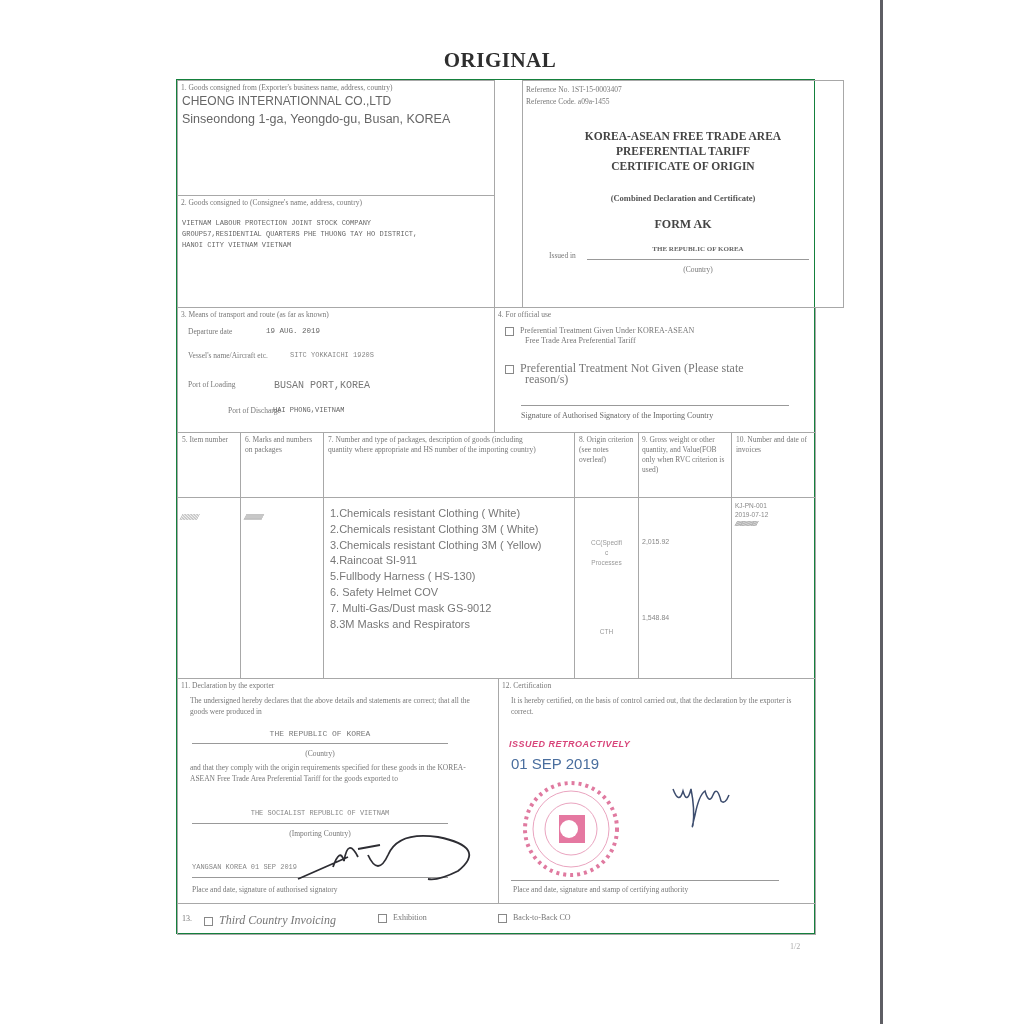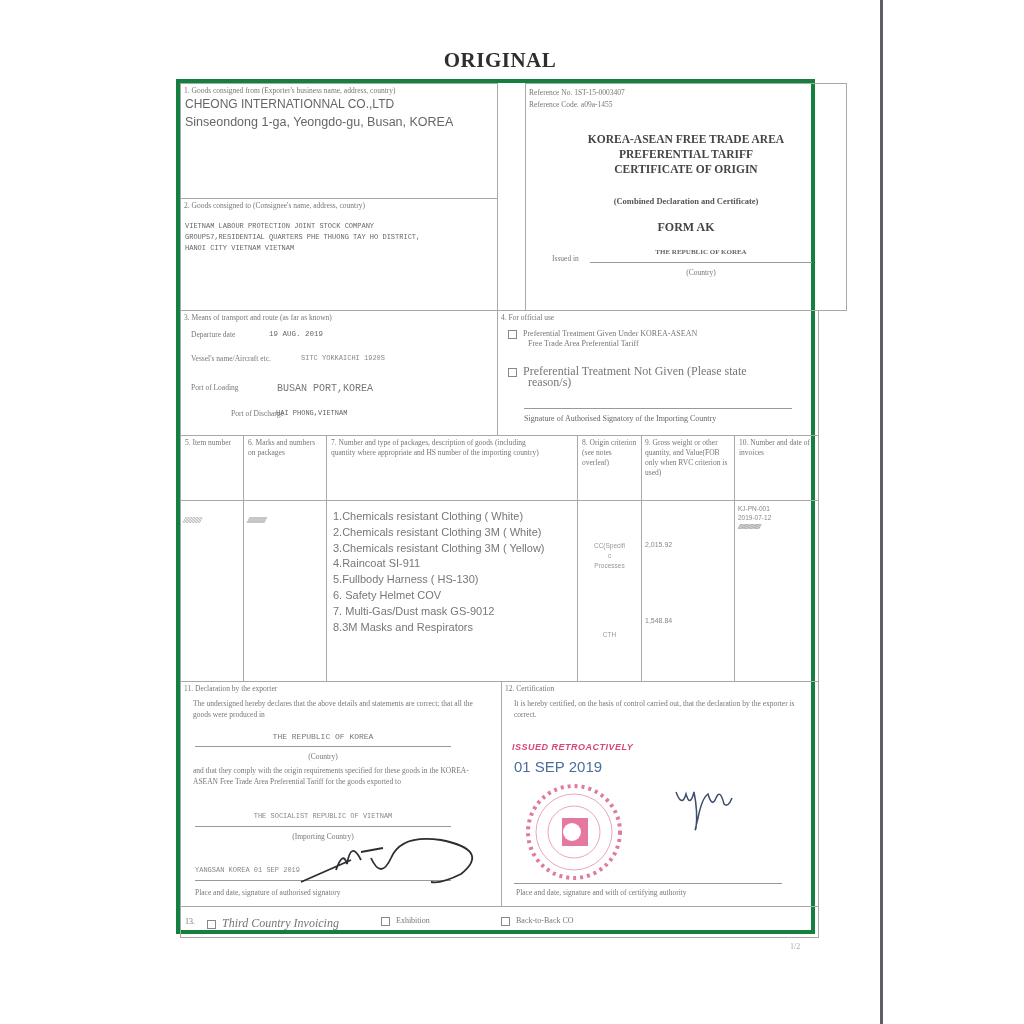--- a/index.html
+++ b/index.html
@@ -1,19 +1,19 @@
 <!DOCTYPE html>
 <html><head>
 <meta charset="utf-8">
 <style>
   html, body { margin:0; padding:0; background:#ffffff; }
   body { width:1024px; height:1024px; position:relative; overflow:hidden; font-family:"Liberation Serif", serif; color:#333; }
   .edge { position:absolute; left:880px; top:0; width:3px; height:1024px; background:#5e5e64; }
   .title { position:absolute; left:0; width:1000px; top:48px; text-align:center; font-family:"Liberation Serif", serif; font-weight:bold; font-size:21px; color:#2e2e2e; letter-spacing:0.5px; }
-  .form { position:absolute; left:176px; top:79px; width:639px; height:855px; border:4px solid #15803d; box-sizing:border-box; }
+  .form { position:absolute; left:176px; top:79px; width:639px; height:855px; border:1px solid #15803d; box-sizing:border-box; }
   .cell { position:absolute; border:1px solid #a8a8a8; box-sizing:border-box; }
   .lbl { font-size:7.5px; color:#777; line-height:10px; }
   .sans { font-family:"Liberation Sans", sans-serif; }
   .mono { font-family:"Liberation Mono", monospace; }
   .hw { position:absolute; }
   .cb { display:inline-block; width:7px; height:7px; border:1px solid #888; vertical-align:middle; margin-right:6px; }
   .uline { border-bottom:1px solid #999; }
   .small { font-size:7.5px; color:#777; }
 </style>
 </head>
@@ -53,21 +53,21 @@
       <div>GROUP57,RESIDENTIAL QUARTERS PHE THUONG TAY HO DISTRICT,</div>
       <div>HANOI CITY VIETNAM VIETNAM</div>
     </div>
   </div>
 
   <div class="cell" style="left:0;top:227px;width:318px;height:126px;">
     <div class="lbl" style="position:absolute;left:3px;top:2px;">3. Means of transport and route (as far as known)</div>
     <div class="small" style="position:absolute;left:10px;top:19px;">Departure date</div>
     <div class="mono" style="position:absolute;left:88px;top:19px;font-size:7.5px;color:#666;">19 AUG. 2019</div>
     <div class="small" style="position:absolute;left:10px;top:43px;">Vessel's name/Aircraft etc.</div>
-    <div class="mono" style="position:absolute;left:120px;top:43px;font-size:7px;color:#888;">SITC YOKKAICHI 1920S</div>
+    <div class="mono" style="position:absolute;left:112px;top:43px;font-size:7px;color:#888;">SITC YOKKAICHI 1920S</div>
     <div class="small" style="position:absolute;left:10px;top:72px;">Port of Loading</div>
     <div class="mono" style="position:absolute;left:96px;top:72px;font-size:10px;color:#777;">BUSAN PORT,KOREA</div>
     <div class="small" style="position:absolute;left:10px;top:98px;padding-left:40px;">Port of Discharge</div>
     <div class="mono" style="position:absolute;left:95px;top:98px;font-size:7px;color:#666;">HAI PHONG,VIETNAM</div>
   </div>
 
   <div class="cell" style="left:317px;top:227px;width:322px;height:126px;">
     <div class="lbl" style="position:absolute;left:3px;top:2px;">4. For official use</div>
     <div style="position:absolute;left:10px;top:18px;font-size:8px;color:#777;line-height:10px;">
       <span class="cb"></span><span>Preferential Treatment Given Under KOREA-ASEAN</span>
@@ -162,21 +162,21 @@
       <circle cx="52" cy="52" r="46" fill="none" stroke="#e07aa0" stroke-width="4" stroke-dasharray="3 4"></circle>
       <circle cx="52" cy="52" r="38" fill="none" stroke="#eaa5c0" stroke-width="1"></circle>
       <circle cx="52" cy="52" r="26" fill="none" stroke="#eaa5c0" stroke-width="1"></circle>
       <rect x="40" y="38" width="26" height="28" fill="#e06090" opacity="0.85"></rect>
       <circle cx="50" cy="52" r="9" fill="#ffffff"></circle>
     </svg>
     <svg class="hw" style="left:170px;top:96px;" width="70" height="60" viewBox="0 0 70 60">
       <path d="M4 14 Q10 30 14 16 Q18 30 22 14 Q26 34 24 50 Q22 56 26 40 Q30 20 36 16 Q40 30 44 20 Q48 10 52 26 Q56 30 60 20" fill="none" stroke="#3d4d6e" stroke-width="1.5"></path>
     </svg>
     <div class="uline" style="position:absolute;left:12px;top:200px;width:268px;height:1px;"></div>
-    <div class="small" style="position:absolute;left:14px;top:206px;">Place and date, signature and with of certifying authority</div>
+    <div class="small" style="position:absolute;left:14px;top:206px;">Place and date, signature and stamp of certifying authority</div>
   </div>
 
   <div class="cell" style="left:0;top:823px;width:639px;height:32px;">
     <div style="position:absolute;left:4px;top:10px;font-size:8px;color:#777;">13.</div>
     <div style="position:absolute;left:26px;top:9px;font-size:12px;color:#777;font-style:italic;">
       <span class="cb"></span><span>Third Country Invoicing</span>
     </div>
     <div style="position:absolute;left:200px;top:9px;font-size:8px;color:#777;">
       <span class="cb"></span><span>Exhibition</span>
     </div>

